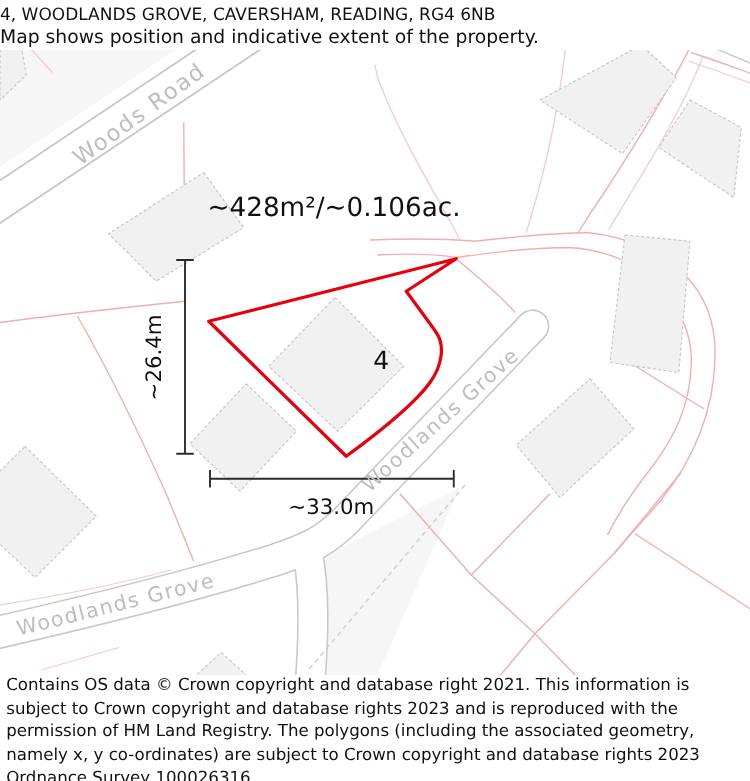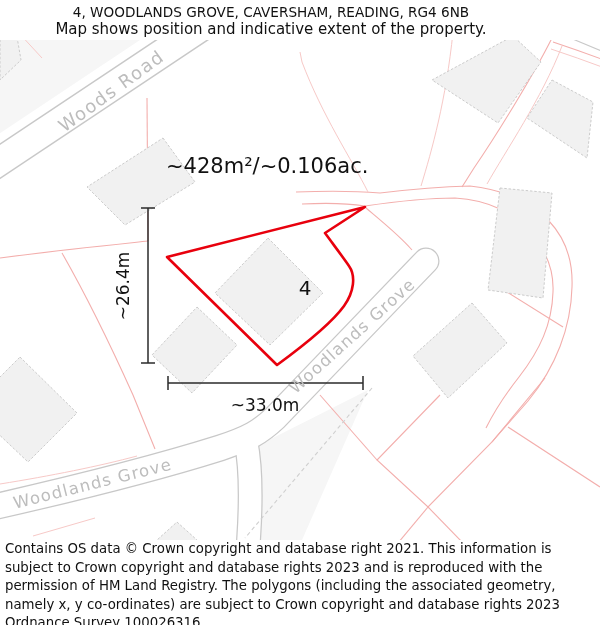--- a/index.html
+++ b/index.html
@@ -1,18 +1,18 @@
 <!DOCTYPE html>
 <html><head>
 <meta charset="utf-8">
 <style>
   html,body{margin:0;padding:0;background:#ffffff;}
   #page{position:relative;width:600px;height:625px;background:#ffffff;overflow:hidden;
         font-family:"DejaVu Sans","Liberation Sans",sans-serif;color:#111;}
-  #header{position:absolute;top:4px;left:0;width:542px;text-align:center;}
+  #header{position:absolute;top:4px;left:0;width:542px;text-align:left;}
   #header .t1{font-size:13.6px;line-height:17px;color:#111;}
   #header .t2{font-size:15px;line-height:17px;color:#111;}
   #mapsvg{position:absolute;top:40px;left:0;}
   #footer{position:absolute;top:540px;left:5px;width:593px;font-size:13.3px;
           line-height:18.6px;color:#111;text-align:left;}
   .bld{fill:#f1f1f1;stroke:#c6c6c6;stroke-width:0.9;stroke-dasharray:2.5 1.8;}
   .pk{fill:none;stroke:#f3aeac;stroke-width:1.1;}
   .pkf{fill:none;stroke:#f7c9c7;stroke-width:1;}
   .caseg{fill:none;stroke:#c8c8c8;stroke-width:30;}
   .casew{fill:none;stroke:#ffffff;stroke-width:27;}

